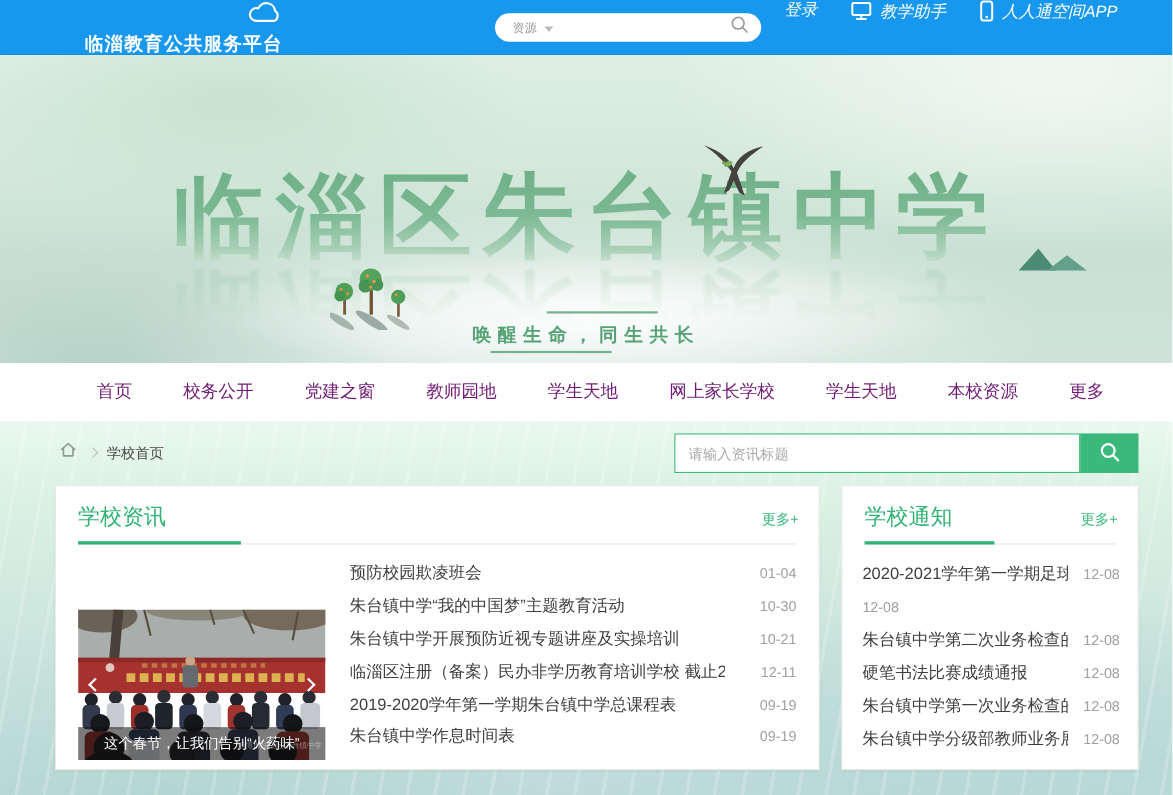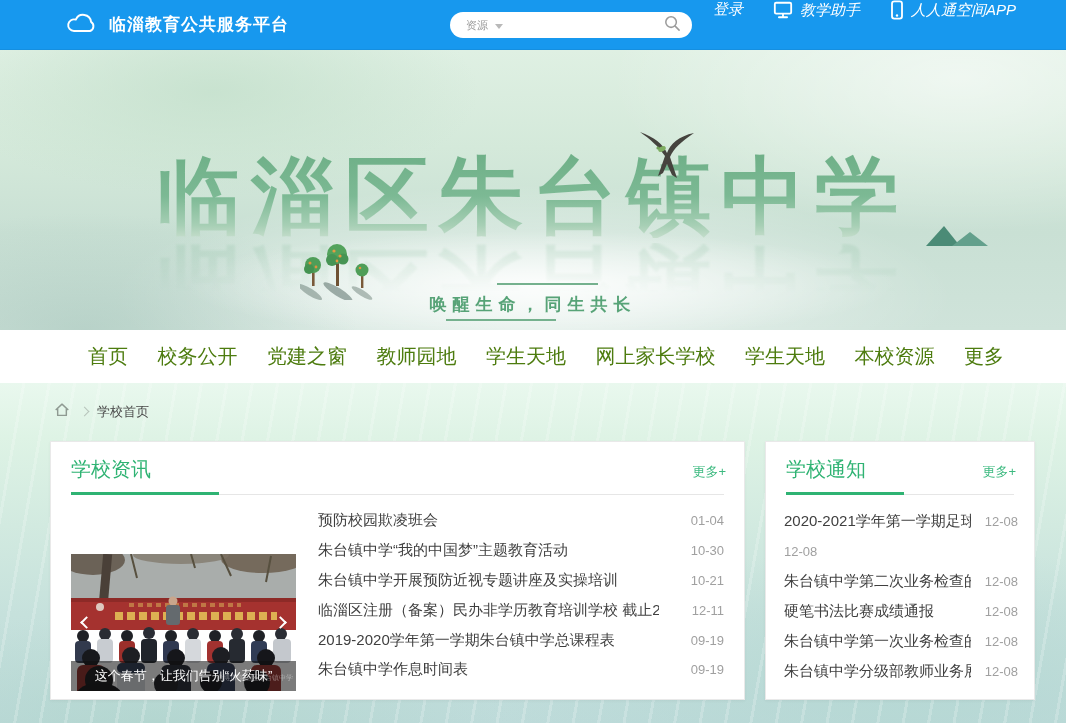--- a/index.html
+++ b/index.html
@@ -4,21 +4,21 @@
 <style>
   * { margin:0; padding:0; box-sizing:border-box; }
   html,body { background:#fff; }
   body { font-family:"Liberation Sans","DejaVu Sans",sans-serif; }
   #app { position:relative; width:1066px; height:723px; overflow:hidden; background:#fff; }
 
   
   .topbar { position:absolute; left:0; top:0; width:1066px; height:50px;
     background:#1798ee; border-bottom:1px solid rgba(0,0,0,.06);
     display:flex; align-items:center; }
-  .brand-wrap { display:flex; align-items:center; margin-left:66px; }
+  .brand-wrap { display:flex; align-items:flex-end; margin-left:66px;flex-direction:column; }
   .brand-title { color:#fff; font-size:17px; font-weight:bold; letter-spacing:1px; margin-left:11px; }
   .top-search { position:absolute; left:450px; top:12px; width:242px; height:26px;
     background:#fff; border-radius:13px; display:flex; align-items:center; padding:0 11px; }
   .top-search-scope { color:#999; font-size:11px; margin-left:5px; }
   .caret-down { width:0; height:0; border-left:4px solid transparent; border-right:4px solid transparent;
     border-top:5px solid #b9b9b9; margin-left:7px; margin-top:2px; }
   .top-search .spacer { flex:1; }
   .top-links { position:absolute; right:50px; top:0; height:50px; display:flex; align-items:flex-start;font-style:italic; }
   .top-link { display:flex; align-items:center; color:#fff; font-size:15px; cursor:pointer; margin-left:30px; }
   .top-link .ic { margin-right:7px; display:flex; }
@@ -45,21 +45,21 @@
   .slogan { position:absolute; left:0; top:243px; width:100%; text-align:center;
     font-size:17px; letter-spacing:6px; color:#57a377; font-weight:bold; }
   .slogan-line { position:absolute; height:2px; background:#75b18e; }
   .slogan-line.tl { left:497px; top:233px; width:101px; }
   .slogan-line.bl { left:446px; top:269px; width:110px; }
   .deco { position:absolute; }
 
   
   .nav { position:absolute; left:0; top:330px; width:1066px; height:53px; background:#fff;
     display:flex; align-items:center; justify-content:space-between; padding:0 62px 0 88px; }
-  .nav-item { font-size:20px; color:#4d7c0f; cursor:pointer; white-space:nowrap; }
+  .nav-item { font-size:16px; color:#701a75; cursor:pointer; white-space:nowrap; }
 
   
   .content { position:absolute; left:0; top:383px; width:1066px; height:340px;
     background:
       repeating-linear-gradient(100deg, rgba(255,255,255,0) 0 22px, rgba(255,255,255,.20) 22px 25px),
       radial-gradient(ellipse 500px 160px at 15% 100%, rgba(167,208,196,.45), transparent 70%),
       radial-gradient(ellipse 600px 200px at 85% 90%, rgba(173,212,206,.5), transparent 70%),
       linear-gradient(180deg,#e9f8ee 0%, #def3e5 16%, #d2eae0 42%, #c6e1dc 68%, #bedbda 100%); }
 
   .crumbs { position:absolute; left:53px; top:0; height:57px; display:flex; align-items:center; }
@@ -216,20 +216,31 @@
     <div class="crumbs">
       <span>
         <svg width="18" height="18" viewBox="0 0 20 20">
           <path d="M3,10 L10,3.5 L17,10 M5.2,8.6 V16 H14.8 V8.6" fill="none" stroke="#8f9a92" stroke-width="1.6" stroke-linejoin="round"></path>
         </svg>
       </span>
       <span class="crumb-sep"></span>
       <span class="crumb-label">学校首页</span>
     </div>
 
+    <div class="news-search">
+      <input type="text" placeholder="请输入资讯标题" style="">
+      <button>
+        <span>
+          <svg width="20" height="20" viewBox="0 0 20 20">
+            <circle cx="8.5" cy="8.5" r="5.8" fill="none" stroke="#fff" stroke-width="2"></circle>
+            <line x1="13" y1="13" x2="17.5" y2="17.5" stroke="#fff" stroke-width="2" stroke-linecap="round"></line>
+          </svg>
+        </span>
+      </button>
+    </div>
 
     <div class="card news">
       <div class="card-title">学校资讯</div>
       <div class="card-more">更多+</div>
       <div class="rule"></div>
       <div class="rule-green"></div>
 
       <div class="carousel">
         <svg width="225" height="175" viewBox="0 0 225 175">
           <rect width="225" height="46" fill="#a9adab"></rect>

